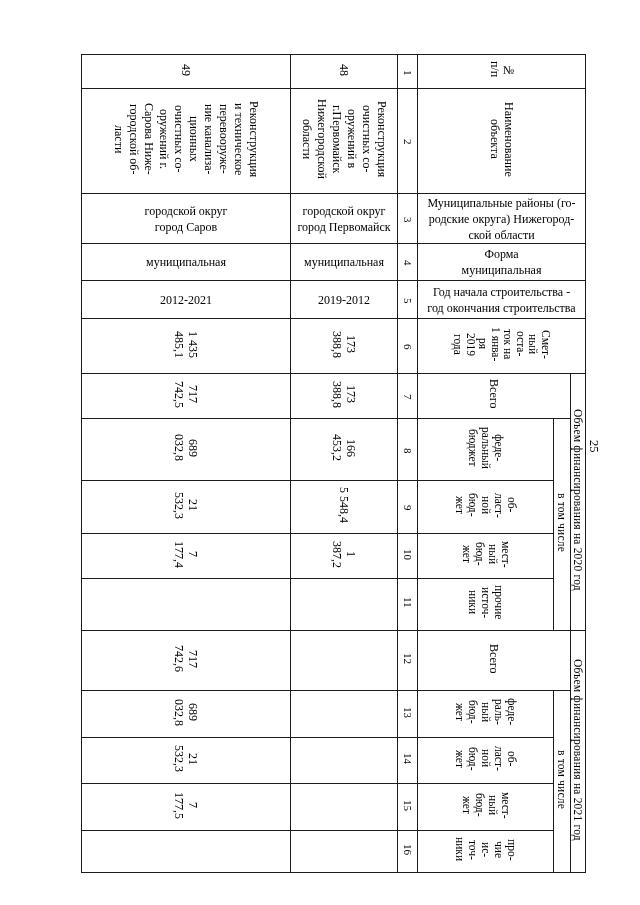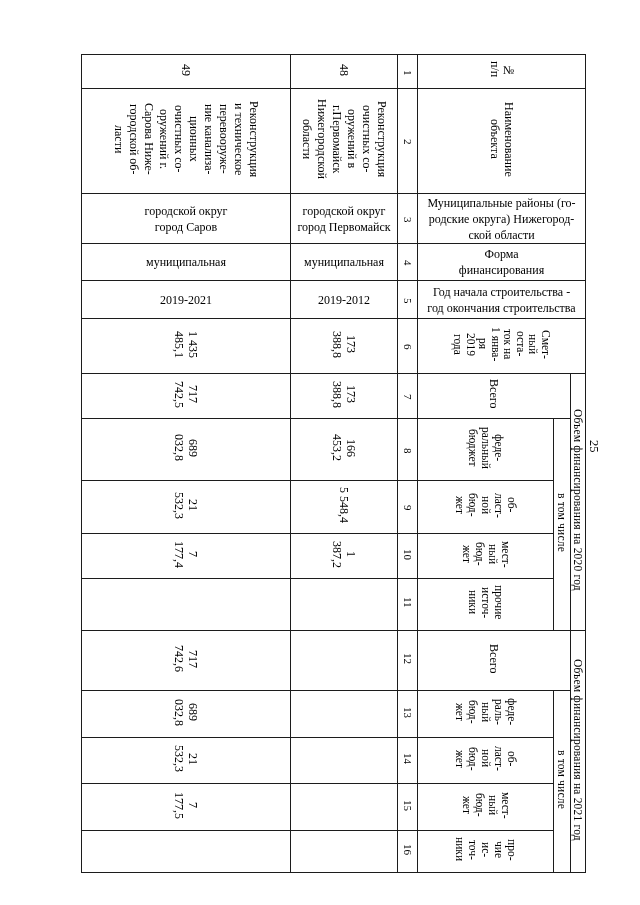--- a/index.html
+++ b/index.html
@@ -100,25 +100,25 @@
       <td colspan="3"><span class="hor">Муниципальные районы (го-
 родские округа) Нижегород-
 ской области</span></td>
     </tr>
 
     <tr class="r4">
       <td><span class="hor">муниципальная</span></td>
       <td><span class="hor">муниципальная</span></td>
       <td><span class="rot cnum">4</span></td>
       <td colspan="3"><span class="hor">Форма
-финансирования</span></td>
+муниципальная</span></td>
     </tr>
 
     <tr class="r5">
-      <td><span class="hor">2019-2021</span></td>
+      <td><span class="hor">2012-2021</span></td>
       <td><span class="hor">2019-2012</span></td>
       <td><span class="rot cnum">5</span></td>
       <td colspan="3"><span class="hor">Год начала строительства -
 год окончания строительства</span></td>
     </tr>
 
     <tr class="r6">
       <td><span class="rot num">1 435
 485,1</span></td>
       <td><span class="rot num">173

